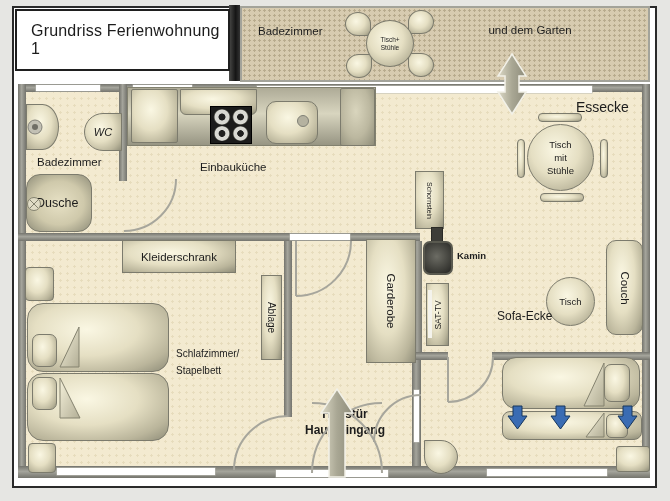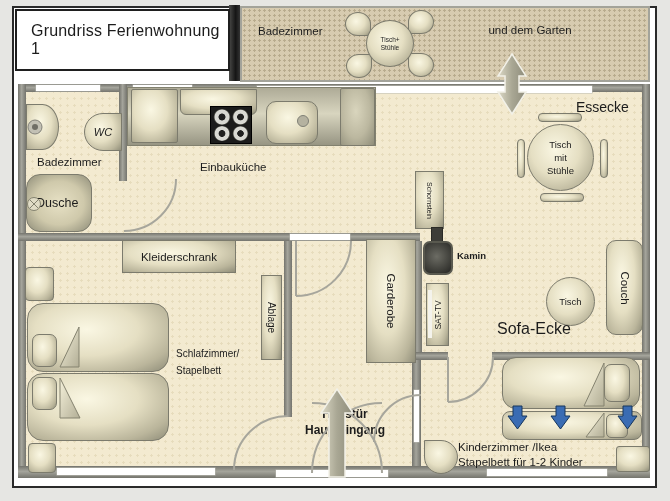--- a/index.html
+++ b/index.html
@@ -127,21 +127,21 @@
     <span>SAT-TV</span>
   </div>
   <div class="abs" style="left:428px;top:290px;width:4px;height:48px;background:#f4f3ec;"></div>
 
   <div class="abs furn rot90" style="left:606px;top:240px;width:37px;height:95px;border-radius:10px;font-size:11.5px;">
     <span>Couch</span>
   </div>
   <div class="abs furn" style="left:546px;top:277px;width:49px;height:49px;border-radius:50%;display:flex;align-items:center;justify-content:center;font-size:9.5px;">
     <span>Tisch</span>
   </div>
-  <div class="abs lbl" style="left:497px;top:320px;font-size:16px;">Sofa-Ecke</div>
+  <div class="abs lbl" style="left:497px;top:309px;font-size:12px;">Sofa-Ecke</div>
 
   <div class="abs furn" style="left:102px;top:240px;width:114px;height:33px;display:flex;align-items:center;justify-content:center;font-size:11.5px;margin-left:20px;">
     <span>Kleiderschrank</span>
   </div>
   <div class="abs furn rot90" style="left:261px;top:275px;width:21px;height:85px;font-size:10px;">
     <span>Ablage</span>
   </div>
   <div class="abs furn" style="left:25px;top:267px;width:29px;height:34px;border-radius:4px;"></div>
   <div class="abs furn" style="left:27px;top:303px;width:142px;height:69px;border-radius:16px;"></div>
   <div class="abs furn" style="left:27px;top:373px;width:142px;height:68px;border-radius:16px;"></div>
@@ -160,24 +160,20 @@
     <span style="display:block">Haustür</span>
     <span style="display:block">Haupteingang</span>
   </div>
 
   <div class="abs furn" style="left:502px;top:357px;width:138px;height:52px;border-radius:14px;"></div>
   <div class="abs furn" style="left:604px;top:364px;width:26px;height:38px;border-radius:7px;"></div>
   <div class="abs furn" style="left:502px;top:411px;width:140px;height:29px;border-radius:8px;"></div>
   <div class="abs furn" style="left:606px;top:414px;width:22px;height:24px;border-radius:5px;"></div>
   <div class="abs furn" style="left:424px;top:440px;width:34px;height:34px;border-radius:0 50% 50% 50%;"></div>
   <div class="abs furn" style="left:616px;top:446px;width:34px;height:26px;border-radius:3px;"></div>
-  <div class="abs" style="left:458px;top:440px;font-size:11.5px;line-height:15px;">
-    <span style="display:block">Kinderzimmer /Ikea</span>
-    <span style="display:block">Stapelbett für 1-2 Kinder</span>
-  </div>
 
   <svg class="abs" style="left:0;top:0;" width="670" height="501" viewBox="0 0 670 501">
     <defs>
       <linearGradient id="ag" x1="0" y1="0" x2="1" y2="0">
         <stop offset="0" stop-color="#dcd9c6"></stop>
           <stop offset=".5" stop-color="#a9a794"></stop>
           <stop offset="1" stop-color="#8e8c7b"></stop>
       </linearGradient>
       <linearGradient id="tg" x1="0" y1="0" x2="1" y2="1">
         <stop offset="0" stop-color="#f6f2db"></stop>

